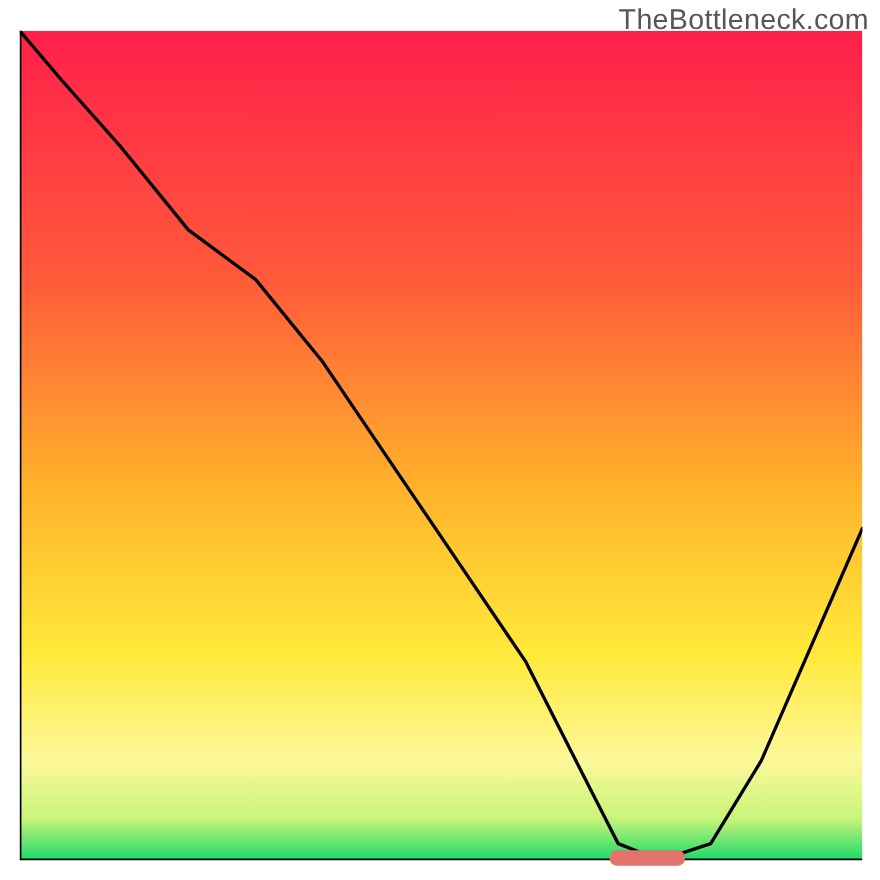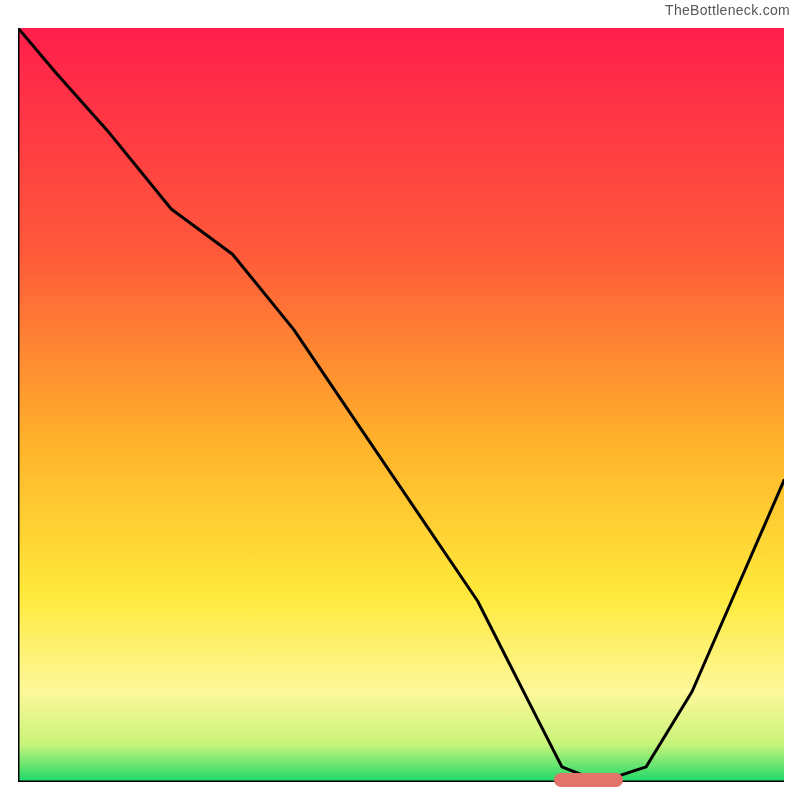--- a/index.html
+++ b/index.html
@@ -13,21 +13,21 @@
   .frame {
     position: relative;
     width: 800px;
     height: 800px;
     overflow: hidden;
   }
   .watermark {
     position: absolute;
     top: 2px;
     right: 10px;
-    font-size: 14px;
+    font-size: 26px;
     font-weight: 500;
     color: #565656;
     letter-spacing: 0.3px;
     z-index: 10;
     font-family: Arial, Helvetica, sans-serif;
   }
   .plot-area {
     position: absolute;
     left: 18px;
     top: 28px;

